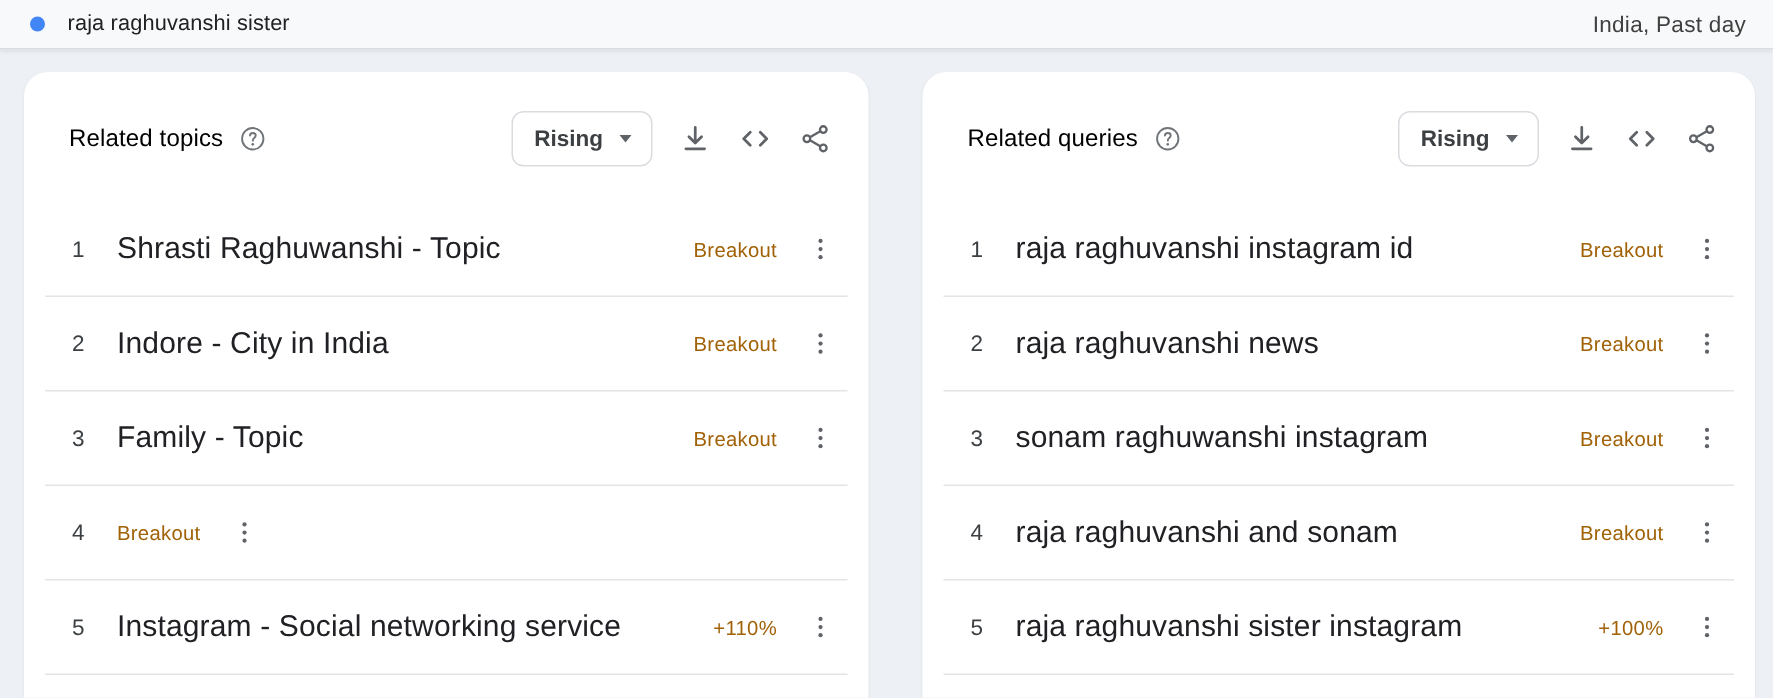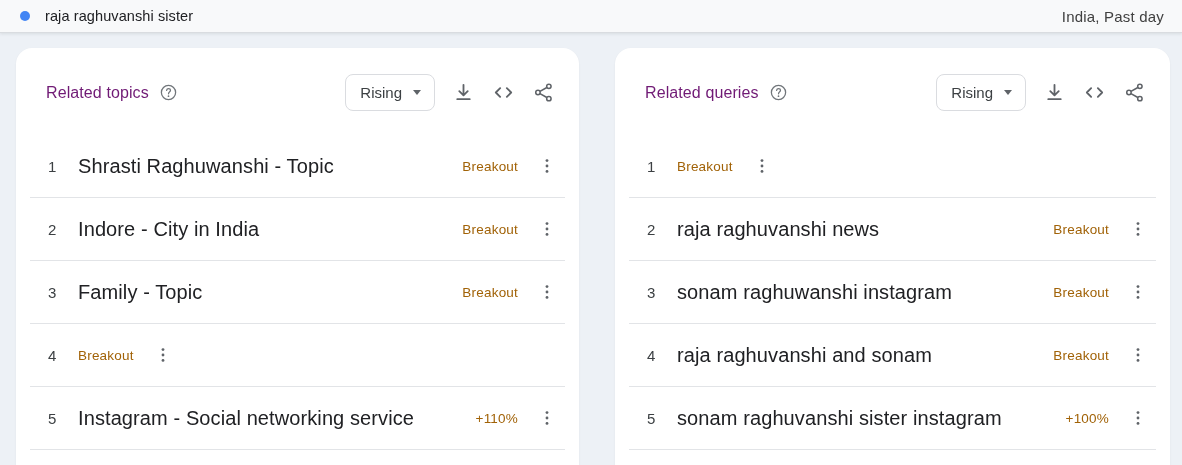--- a/index.html
+++ b/index.html
@@ -39,34 +39,34 @@
     height:450px;
     display:flex; flex-direction:column;
   }
   .card-topics  { width:563px; flex:0 0 auto; }
   .card-queries { width:555px; flex:0 0 auto; }
 
   .card-header {
     display:flex; align-items:center;
     padding:26px 24px 24px 30px;
   }
-  .card-title { font-size:16px; color:#701a75; letter-spacing:.1px; }
+  .card-title { font-size:16px; color:#000000; letter-spacing:.1px; }
   .help-btn {
     background:none; border:none; cursor:pointer;
     margin-left:10px; padding:0; line-height:0; color:#70757a;
   }
   .hdr-spacer { flex:1; }
 
   .sort-pill {
     display:flex; align-items:center;
     height:37px; padding:0 13px 0 14px;
     background:#fff; border:1px solid #dadce0; border-radius:8px;
     cursor:pointer; font-family:inherit;
   }
-  .sort-label { font-size:15px; color:#3c4043; margin-right:11px; }
+  .sort-label { font-size:15px; color:#3c4043; margin-right:11px;font-weight:bold; }
   .caret-down {
     width:0; height:0;
     border-left:4.5px solid transparent;
     border-right:4.5px solid transparent;
     border-top:5.5px solid #5f6368;
   }
   .icon-btn {
     background:none; border:none; cursor:pointer;
     padding:0; line-height:0; margin-left:17px;
     color:#5f6368;
@@ -228,20 +228,21 @@
       </button>
       <button class="icon-btn">
         <svg>
             <use href="#i-share"></use>
           </svg>
       </button>
     </div>
     <div class="rows">
       <div class="row">
         <span class="rank">1</span>
+        <span class="row-label">raja raghuvanshi instagram id</span>
         <span class="row-value">Breakout</span>
         <button class="kebab-btn"><svg>
               <use href="#i-kebab"></use>
             </svg></button>
       </div>
       <div class="row">
         <span class="rank">2</span>
         <span class="row-label">raja raghuvanshi news</span>
         <span class="row-value">Breakout</span>
         <button class="kebab-btn"><svg>
@@ -259,21 +260,21 @@
       <div class="row">
         <span class="rank">4</span>
         <span class="row-label">raja raghuvanshi and sonam</span>
         <span class="row-value">Breakout</span>
         <button class="kebab-btn"><svg>
               <use href="#i-kebab"></use>
             </svg></button>
       </div>
       <div class="row">
         <span class="rank">5</span>
-        <span class="row-label">sonam raghuvanshi sister instagram</span>
+        <span class="row-label">raja raghuvanshi sister instagram</span>
         <span class="row-value">+100%</span>
         <button class="kebab-btn"><svg>
               <use href="#i-kebab"></use>
             </svg></button>
       </div>
     </div>
   </section>
 
 </main>
 

